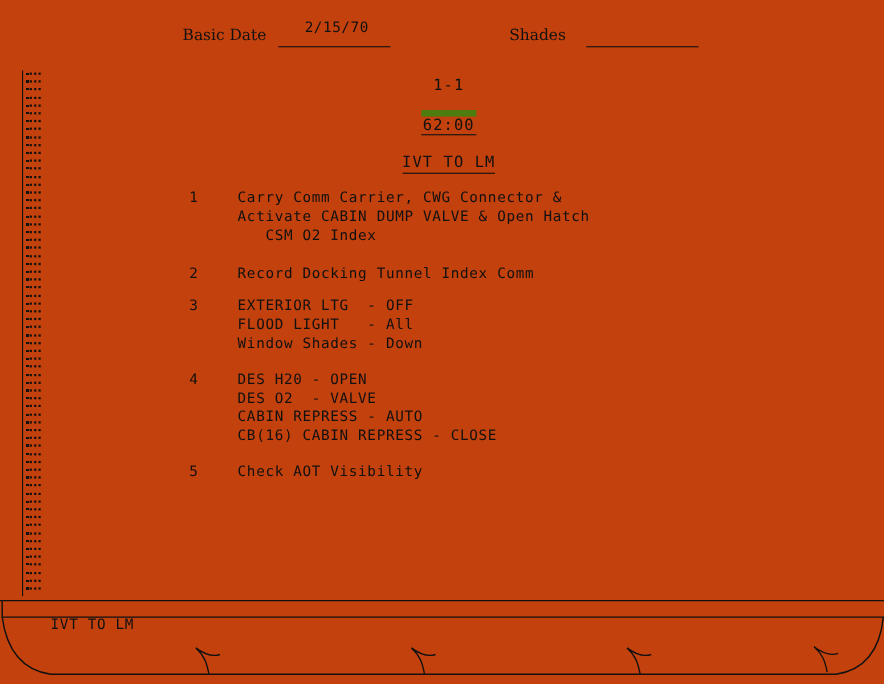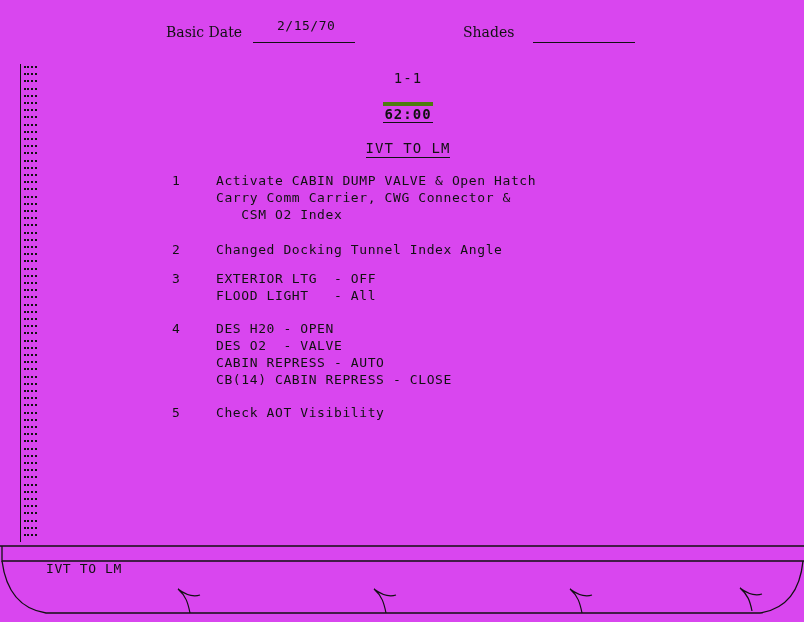--- a/index.html
+++ b/index.html
@@ -4,21 +4,21 @@
 <style>
   html, body {
     margin: 0;
     padding: 0;
     background: #ffffff;
   }
   #page {
     position: relative;
     width: 804px;
     height: 622px;
-    background: #d946ef;
+    background: #c2410c;
     overflow: hidden;
     font-family: "DejaVu Sans Mono", monospace;
     color: #111111;
   }
 
   
   .hdr {
     position: absolute;
     top: 24px;
     left: 0;
@@ -88,23 +88,22 @@
     font-size: 14px;
     letter-spacing: 1px;
   }
   .timecode {
     top: 106px;
     font-size: 14px;
     letter-spacing: 1px;
   }
   .timecode span {
     border-bottom: 1px solid #111;
-    border-top: 4px solid #4d7c0f;
+    border-top: 6px solid #4d7c0f;
     padding: 0 1px;
-    font-weight: bold;
   }
   .sectitle {
     top: 140px;
     font-size: 14px;
     letter-spacing: 1px;
   }
   .sectitle span {
     border-bottom: 1px solid #111;
     padding-bottom: 1px;
   }
@@ -266,33 +265,33 @@
     </div>
   <div class="spiral-edge"></div>
 
   <div class="center-block pagenum">1-1</div>
   <div class="center-block timecode"><span>62:00</span></div>
   <div class="center-block sectitle"><span>IVT TO LM</span></div>
 
   <div class="steps" id="steps">
       <div class="step" style="margin-bottom: 18px;">
         <div class="step-num">1</div>
-        <div class="step-lines"><div class="step-line">Activate CABIN DUMP VALVE &amp; Open Hatch</div><div class="step-line">Carry Comm Carrier, CWG Connector &amp;</div><div class="step-line">   CSM O2 Index</div></div>
+        <div class="step-lines"><div class="step-line">Carry Comm Carrier, CWG Connector &amp;</div><div class="step-line">Activate CABIN DUMP VALVE &amp; Open Hatch</div><div class="step-line">   CSM O2 Index</div></div>
       </div>
       <div class="step" style="margin-bottom: 12px;">
         <div class="step-num">2</div>
-        <div class="step-lines"><div class="step-line">Changed Docking Tunnel Index Angle</div></div>
+        <div class="step-lines"><div class="step-line">Record Docking Tunnel Index Comm</div></div>
       </div>
       <div class="step" style="margin-bottom: 16px;">
         <div class="step-num">3</div>
-        <div class="step-lines"><div class="step-line">EXTERIOR LTG  - OFF</div><div class="step-line">FLOOD LIGHT   - All</div></div>
+        <div class="step-lines"><div class="step-line">EXTERIOR LTG  - OFF</div><div class="step-line">FLOOD LIGHT   - All</div><div class="step-line">Window Shades - Down</div></div>
       </div>
       <div class="step" style="margin-bottom: 16px;">
         <div class="step-num">4</div>
-        <div class="step-lines"><div class="step-line">DES H20 - OPEN</div><div class="step-line">DES O2  - VALVE</div><div class="step-line">CABIN REPRESS - AUTO</div><div class="step-line">CB(14) CABIN REPRESS - CLOSE</div></div>
+        <div class="step-lines"><div class="step-line">DES H20 - OPEN</div><div class="step-line">DES O2  - VALVE</div><div class="step-line">CABIN REPRESS - AUTO</div><div class="step-line">CB(16) CABIN REPRESS - CLOSE</div></div>
       </div>
       <div class="step">
         <div class="step-num">5</div>
         <div class="step-lines"><div class="step-line">Check AOT Visibility</div></div>
       </div>
     </div>
 
   <div class="bottom">
     <svg width="804" height="79" viewBox="0 0 804 79">
       <path d="M0,3 L804,3" stroke="#111" stroke-width="1.3" fill="none"></path>

